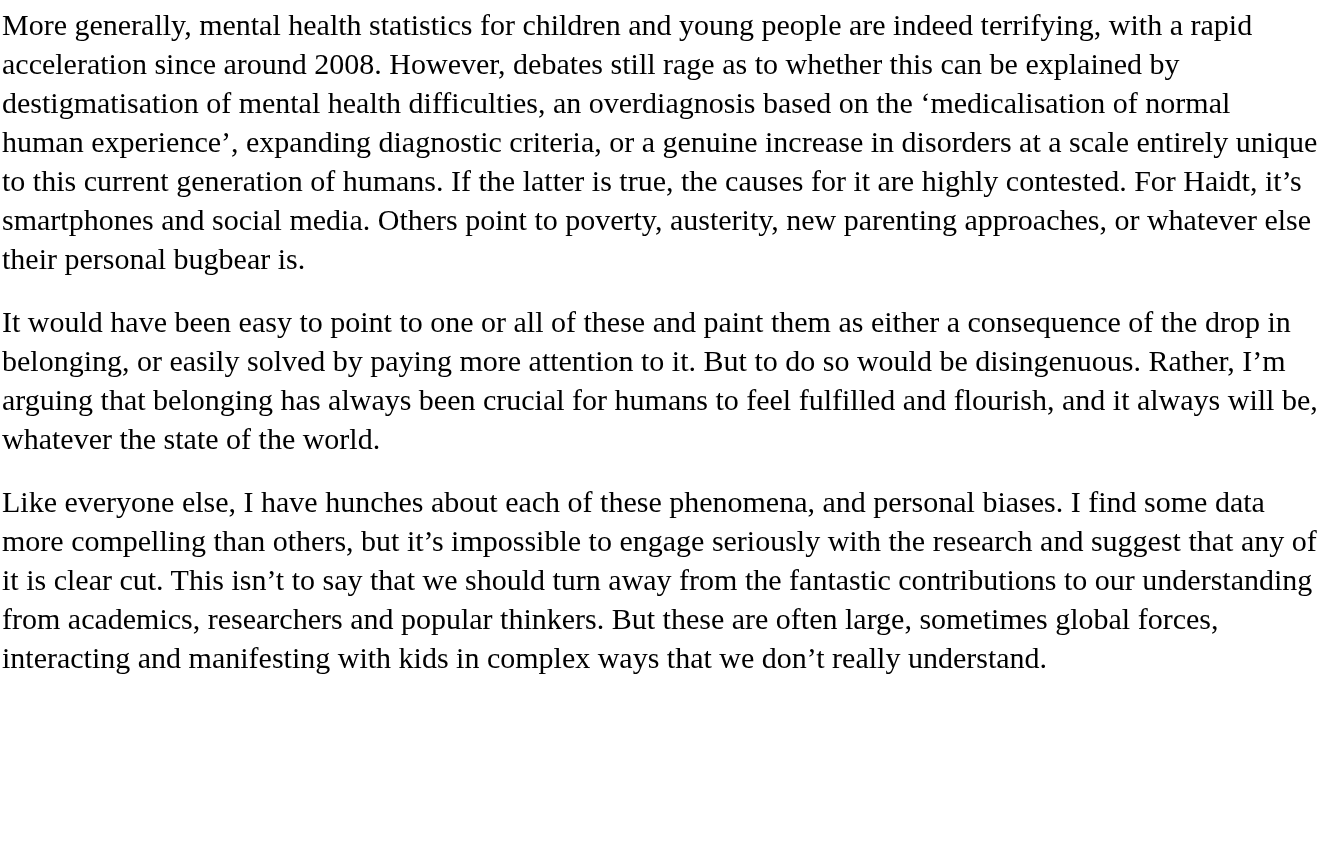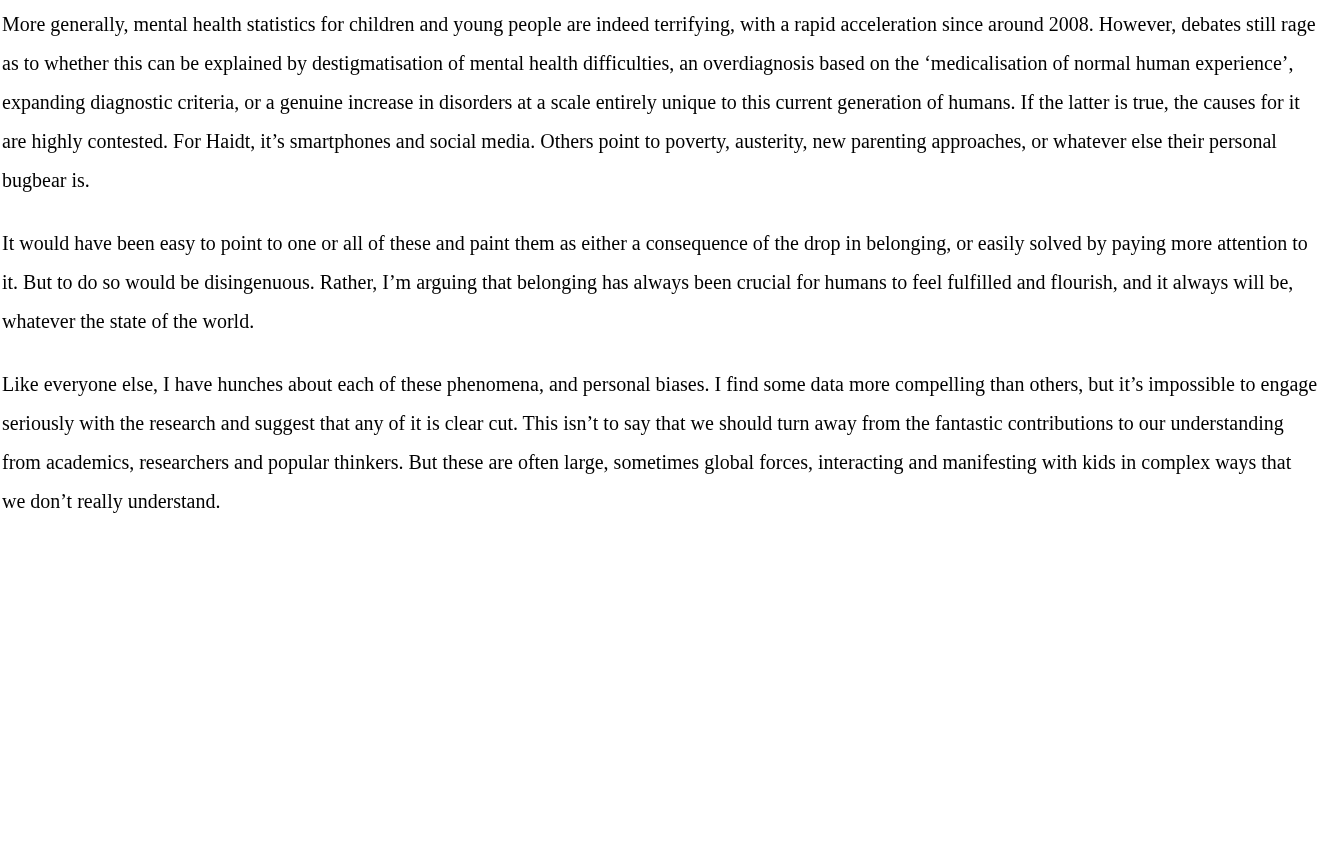--- a/index.html
+++ b/index.html
@@ -10,21 +10,21 @@
   }
   body {
     width: 1320px;
     height: 848px;
     overflow: hidden;
   }
   .article {
     width: 1320px;
     padding: 5px 2px 0 2px;
     font-family: "Liberation Serif", "DejaVu Serif", serif;
-    font-size: 20px;
+    font-size: 30px;
     line-height: 39px;
     color: #000000;
     text-rendering: optimizeLegibility;
   }
   .article p {
     margin: 0 0 24px 0;
     padding: 0;
   }
 </style>
 </head>

